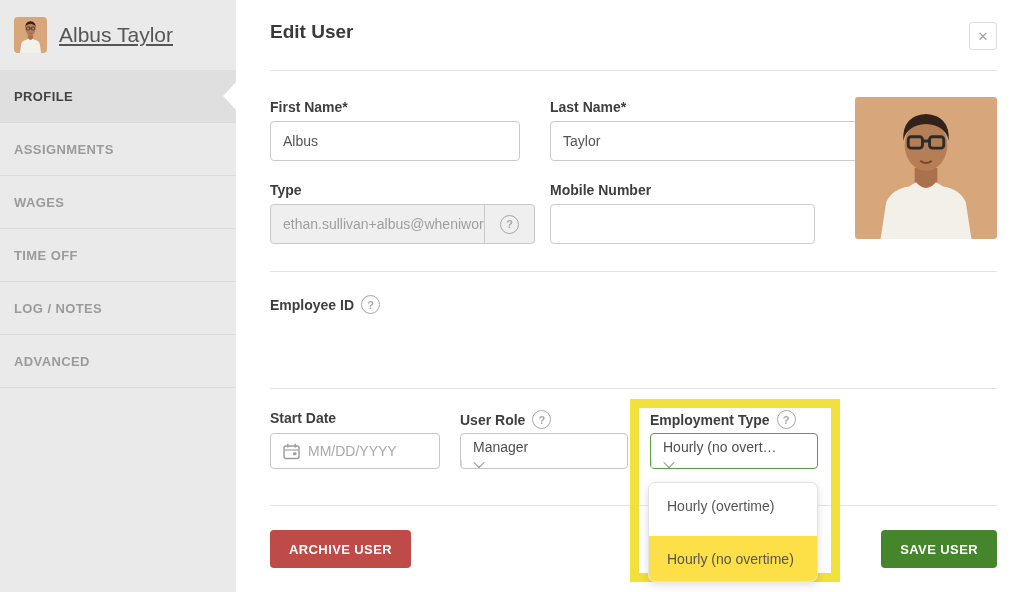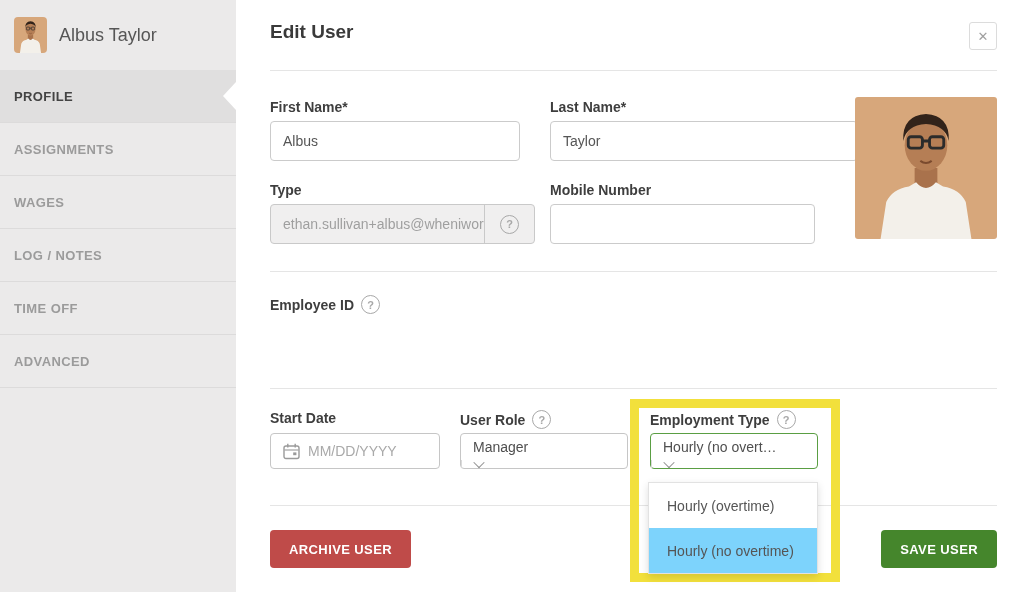--- a/index.html
+++ b/index.html
@@ -5,21 +5,21 @@
   * { margin:0; padding:0; box-sizing:border-box; }
   html,body { background:#fff; }
   body { font-family:"Liberation Sans","DejaVu Sans",sans-serif; }
   .screen { position:relative; width:1024px; height:592px; background:#fff; overflow:hidden; }
 
   
   .sidebar { position:absolute; left:0; top:0; bottom:0; width:236px; background:#ebeaea; }
   .user-header { height:70px; display:flex; align-items:center; padding-left:14px; gap:12px; }
   .avatar { width:33px; height:36px; border-radius:4px; overflow:hidden; flex:0 0 auto; }
   .avatar svg { display:block; width:100%; height:100%; }
-  .user-name { font-size:18px; color:#565656; }
+  .user-name { font-size:21px; color:#565656;text-decoration:underline; }
   .nav-item { position:relative; height:53px; display:flex; align-items:center; padding-left:14px;
               font-size:13px; font-weight:700; letter-spacing:.4px; color:#9b9b9b;
               border-bottom:1px solid #dcdbdb; cursor:pointer; }
   .nav-item.active { background:#e0dfdf; color:#434343; }
   .nav-item.active .notch { position:absolute; right:0; top:50%; transform:translateY(-50%);
               width:0; height:0; border-top:14px solid transparent; border-bottom:14px solid transparent;
               border-right:13px solid #fff; }
 
   
   .content { position:absolute; left:236px; right:0; top:0; bottom:0; background:#fff; }
@@ -64,21 +64,21 @@
                   color:#4f4f4f; white-space:nowrap; overflow:hidden; }
   .select-caret { width:35px; border-left:1px solid #dadada; display:flex; align-items:center;
                   justify-content:center; }
   .caret { width:8px; height:8px; border-right:1.5px solid #8f8f8f; border-bottom:1.5px solid #8f8f8f;
            transform:rotate(45deg) translate(-1px,-1px); }
   .select.user-role { left:224px; }
   .select.emp-type { left:414px; border-width:1.5px; }
 
   
   .dropdown { position:absolute; left:412px; top:482px; width:170px; background:#fff;
-              border:1px solid #e2e2e2; border-radius:0; overflow:hidden; z-index:6;
+              border:1px solid #e2e2e2; border-radius:7px; overflow:hidden; z-index:6;
               box-shadow:0 3px 8px rgba(0,0,0,.13); }
   .option { height:45px; display:flex; align-items:center; padding-left:18px;
             font-size:14px; color:#555; cursor:pointer; }
 
   
   .highlight-box { position:absolute; left:394px; top:399px; width:210px; height:183px;
                    border:9px solid #f2e03c; z-index:5; pointer-events:none; }
 
   
   .photo { position:absolute; left:619px; top:97px; width:142px; height:142px; border-radius:3px;
@@ -121,24 +121,24 @@
         <span>PROFILE</span>
         <span class="notch"></span>
       </div>
       <div class="nav-item">
         <span>ASSIGNMENTS</span>
       </div>
       <div class="nav-item">
         <span>WAGES</span>
       </div>
       <div class="nav-item">
+        <span>TIME OFF</span>
+      </div>
+      <div class="nav-item">
         <span>LOG / NOTES</span>
-      </div>
-      <div class="nav-item">
-        <span>TIME OFF</span>
       </div>
       <div class="nav-item">
         <span>ADVANCED</span>
       </div>
     </nav>
   </aside>
 
   <main class="content">
 
     <h1 class="page-title">Edit User</h1>
@@ -221,21 +221,21 @@
       <span class="select-value">Hourly (no overt…</span>
       <span class="select-caret">
           <span class="caret"></span>
         </span>
     </div>
 
     <div class="hr hr4"></div>
 
     <div class="dropdown">
       <div class="option">Hourly (overtime)</div>
-      <div class="option" style="background: #7dd3fc;">Hourly (no overtime)</div>
+      <div class="option" style="background: #fde047; margin-top: 8px;">Hourly (no overtime)</div>
     </div>
 
     <div class="highlight-box" style="border-color: rgb(242, 224, 60);"></div>
 
     <button class="btn archive" style="background: rgb(191, 75, 73);">ARCHIVE USER</button>
     <button class="btn save" style="background: rgb(69, 134, 44);">SAVE USER</button>
 
   </main>
 </div>
 

